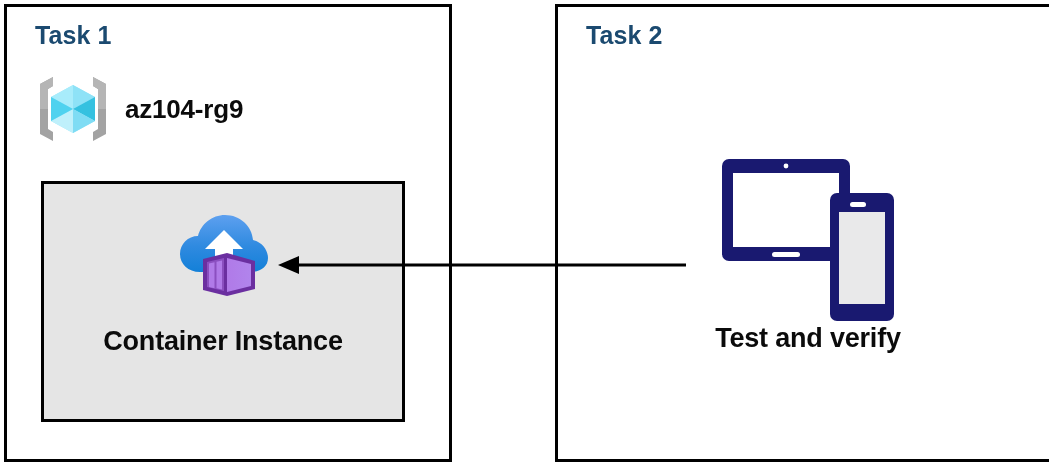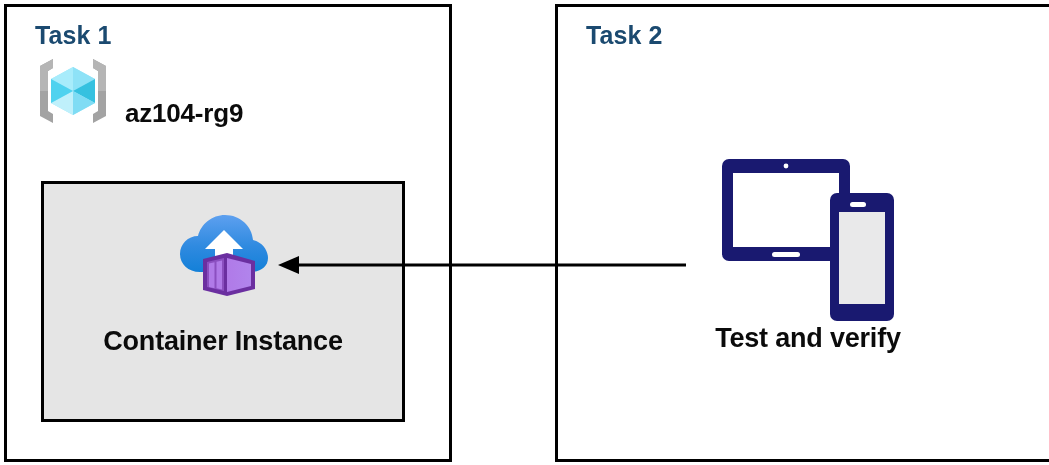--- a/index.html
+++ b/index.html
@@ -49,23 +49,23 @@
     font-weight: bold;
     color: #1b4a70;
     letter-spacing: 0.1px;
     white-space: nowrap;
   }
 
   
   .rg-row {
     position: absolute;
     left: 28px;
-    top: 46px;
+    top: 64px;
     display: flex;
-    align-items: flex-end;
+    align-items: center;
     gap: 14px;
   }
   .rg-icon {
     width: 76px;
     height: 76px;
     display: block;
   }
   .rg-label {
     font-size: 26px;
     font-weight: bold;

